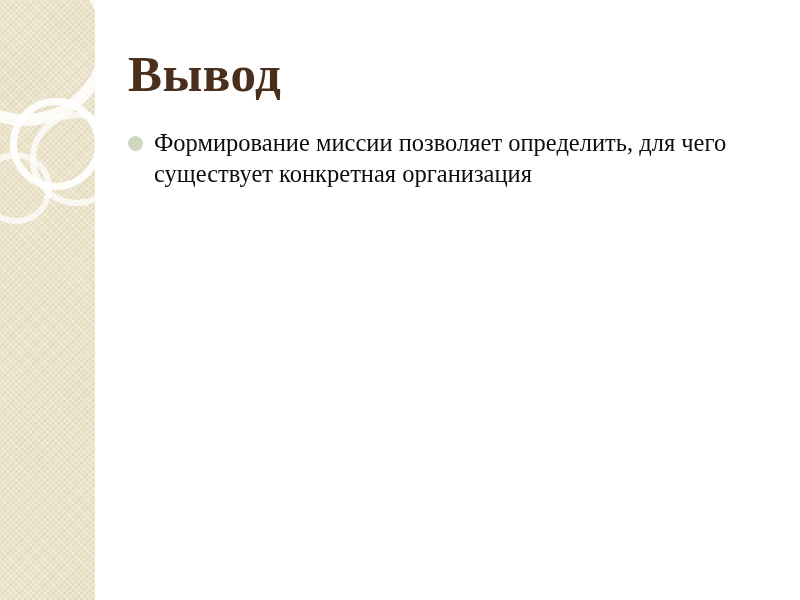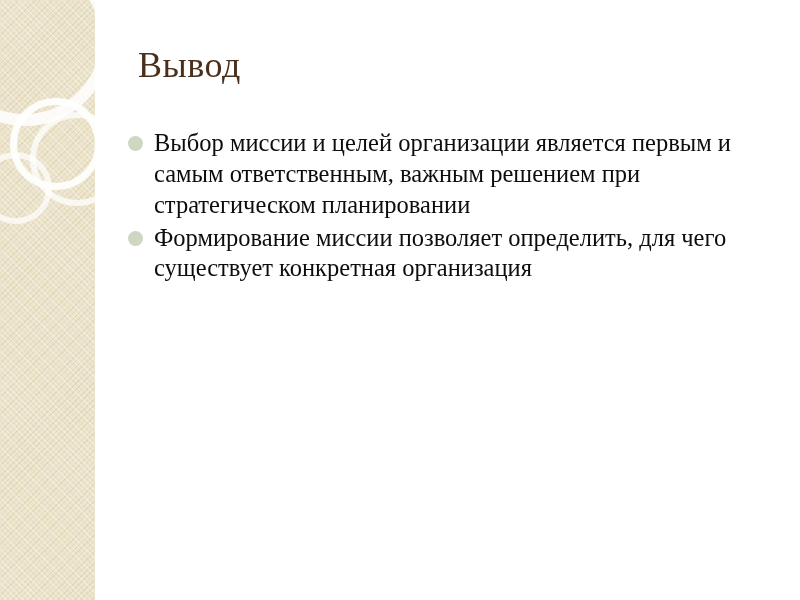--- a/index.html
+++ b/index.html
@@ -82,26 +82,26 @@
     top: 152px;
     width: 60px;
     height: 60px;
     border-width: 6px;
     opacity: 0.7;
   }
 
   
   .title {
     position: absolute;
-    left: 138px;
+    left: 128px;
     top: 46px;
     width: 640px;
     font-family: "Liberation Serif", serif;
-    font-size: 36px;
-    font-weight: normal;
+    font-size: 51px;
+    font-weight: bold;
     color: #4a2f1c;
     letter-spacing: 0.5px;
     line-height: 1.1;
   }
 
   
   .body {
     position: absolute;
     left: 128px;
     top: 128px;
@@ -146,26 +146,20 @@
     <div class="ring ring-b"></div>
     <div class="ring ring-c"></div>
     <div class="ring ring-d"></div>
     <div class="band-edge"></div>
   </div>
 
   <div class="title">Вывод</div>
 
   <div class="body">
 
-    <div class="bullet-row">
-      <span class="bullet-marker">
-        <span class="dot"></span>
-      </span>
-      <span class="bullet-text">Выбор миссии и целей организации является первым и самым ответственным, важным решением при стратегическом планировании</span>
-    </div>
 
 
     <div class="bullet-row">
       <span class="bullet-marker">
         <span class="dot"></span>
       </span>
       <span class="bullet-text">Формирование миссии позволяет определить, для чего существует конкретная организация</span>
     </div>
 
   </div>

